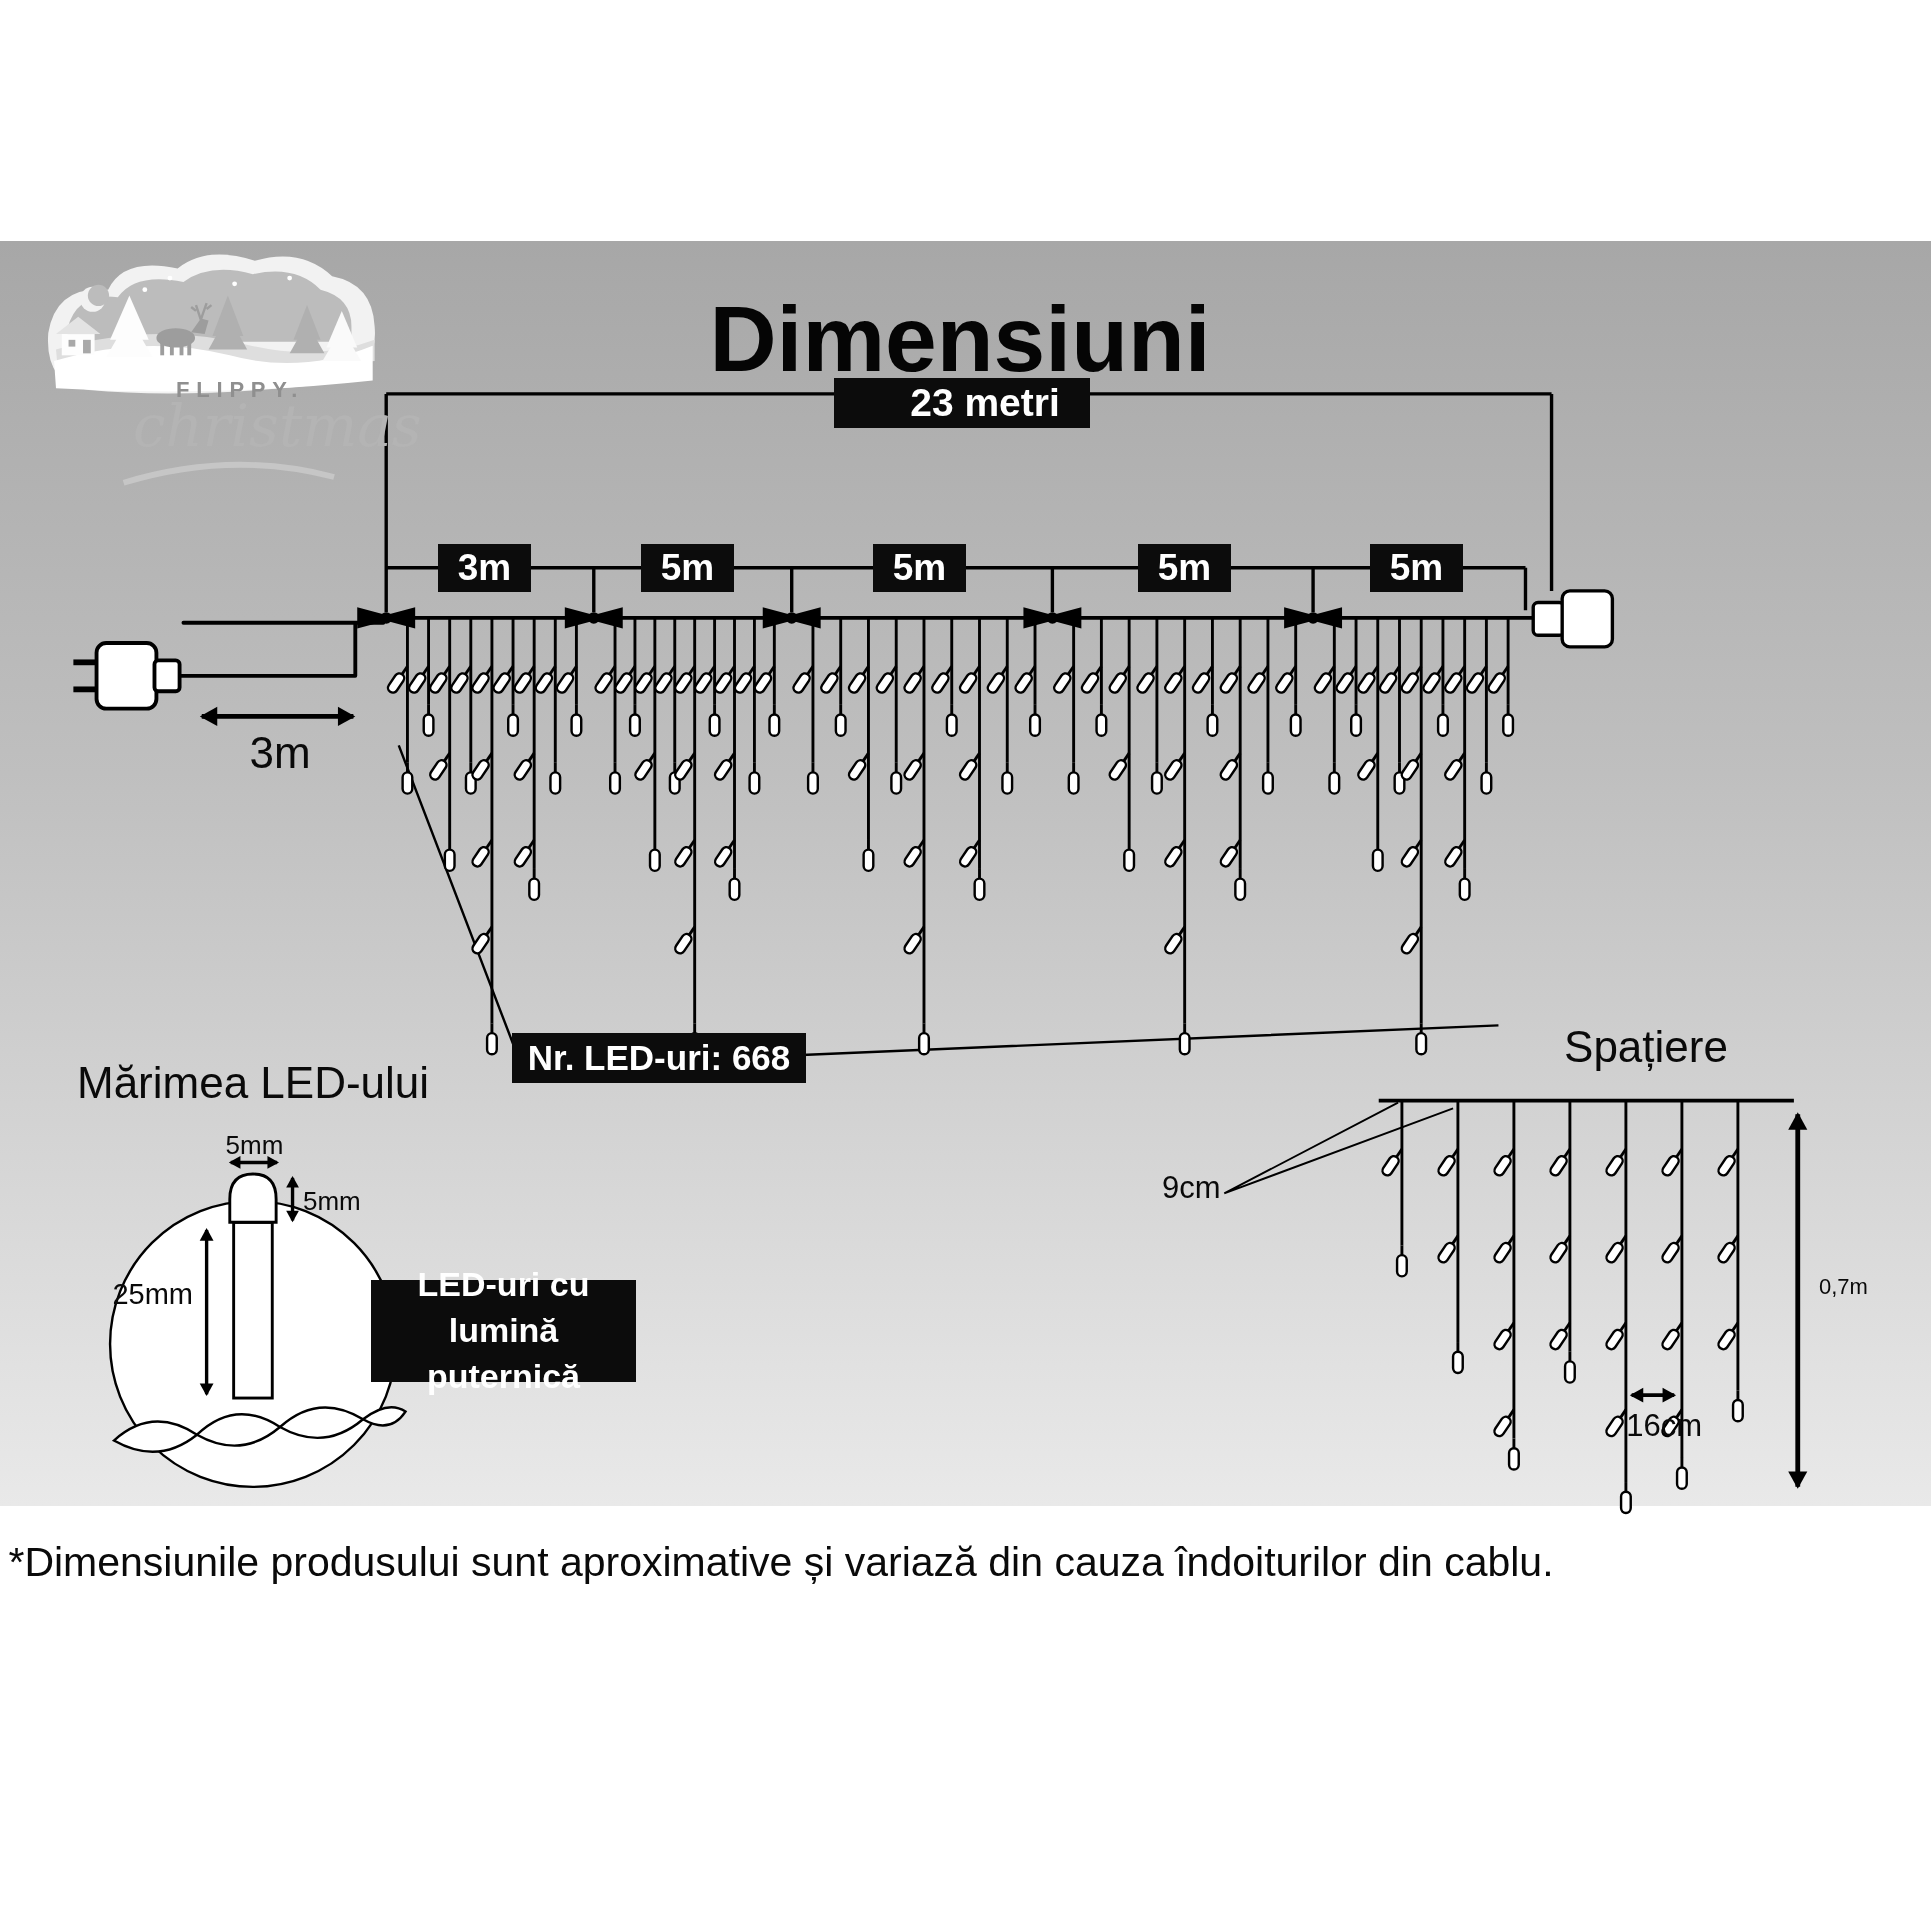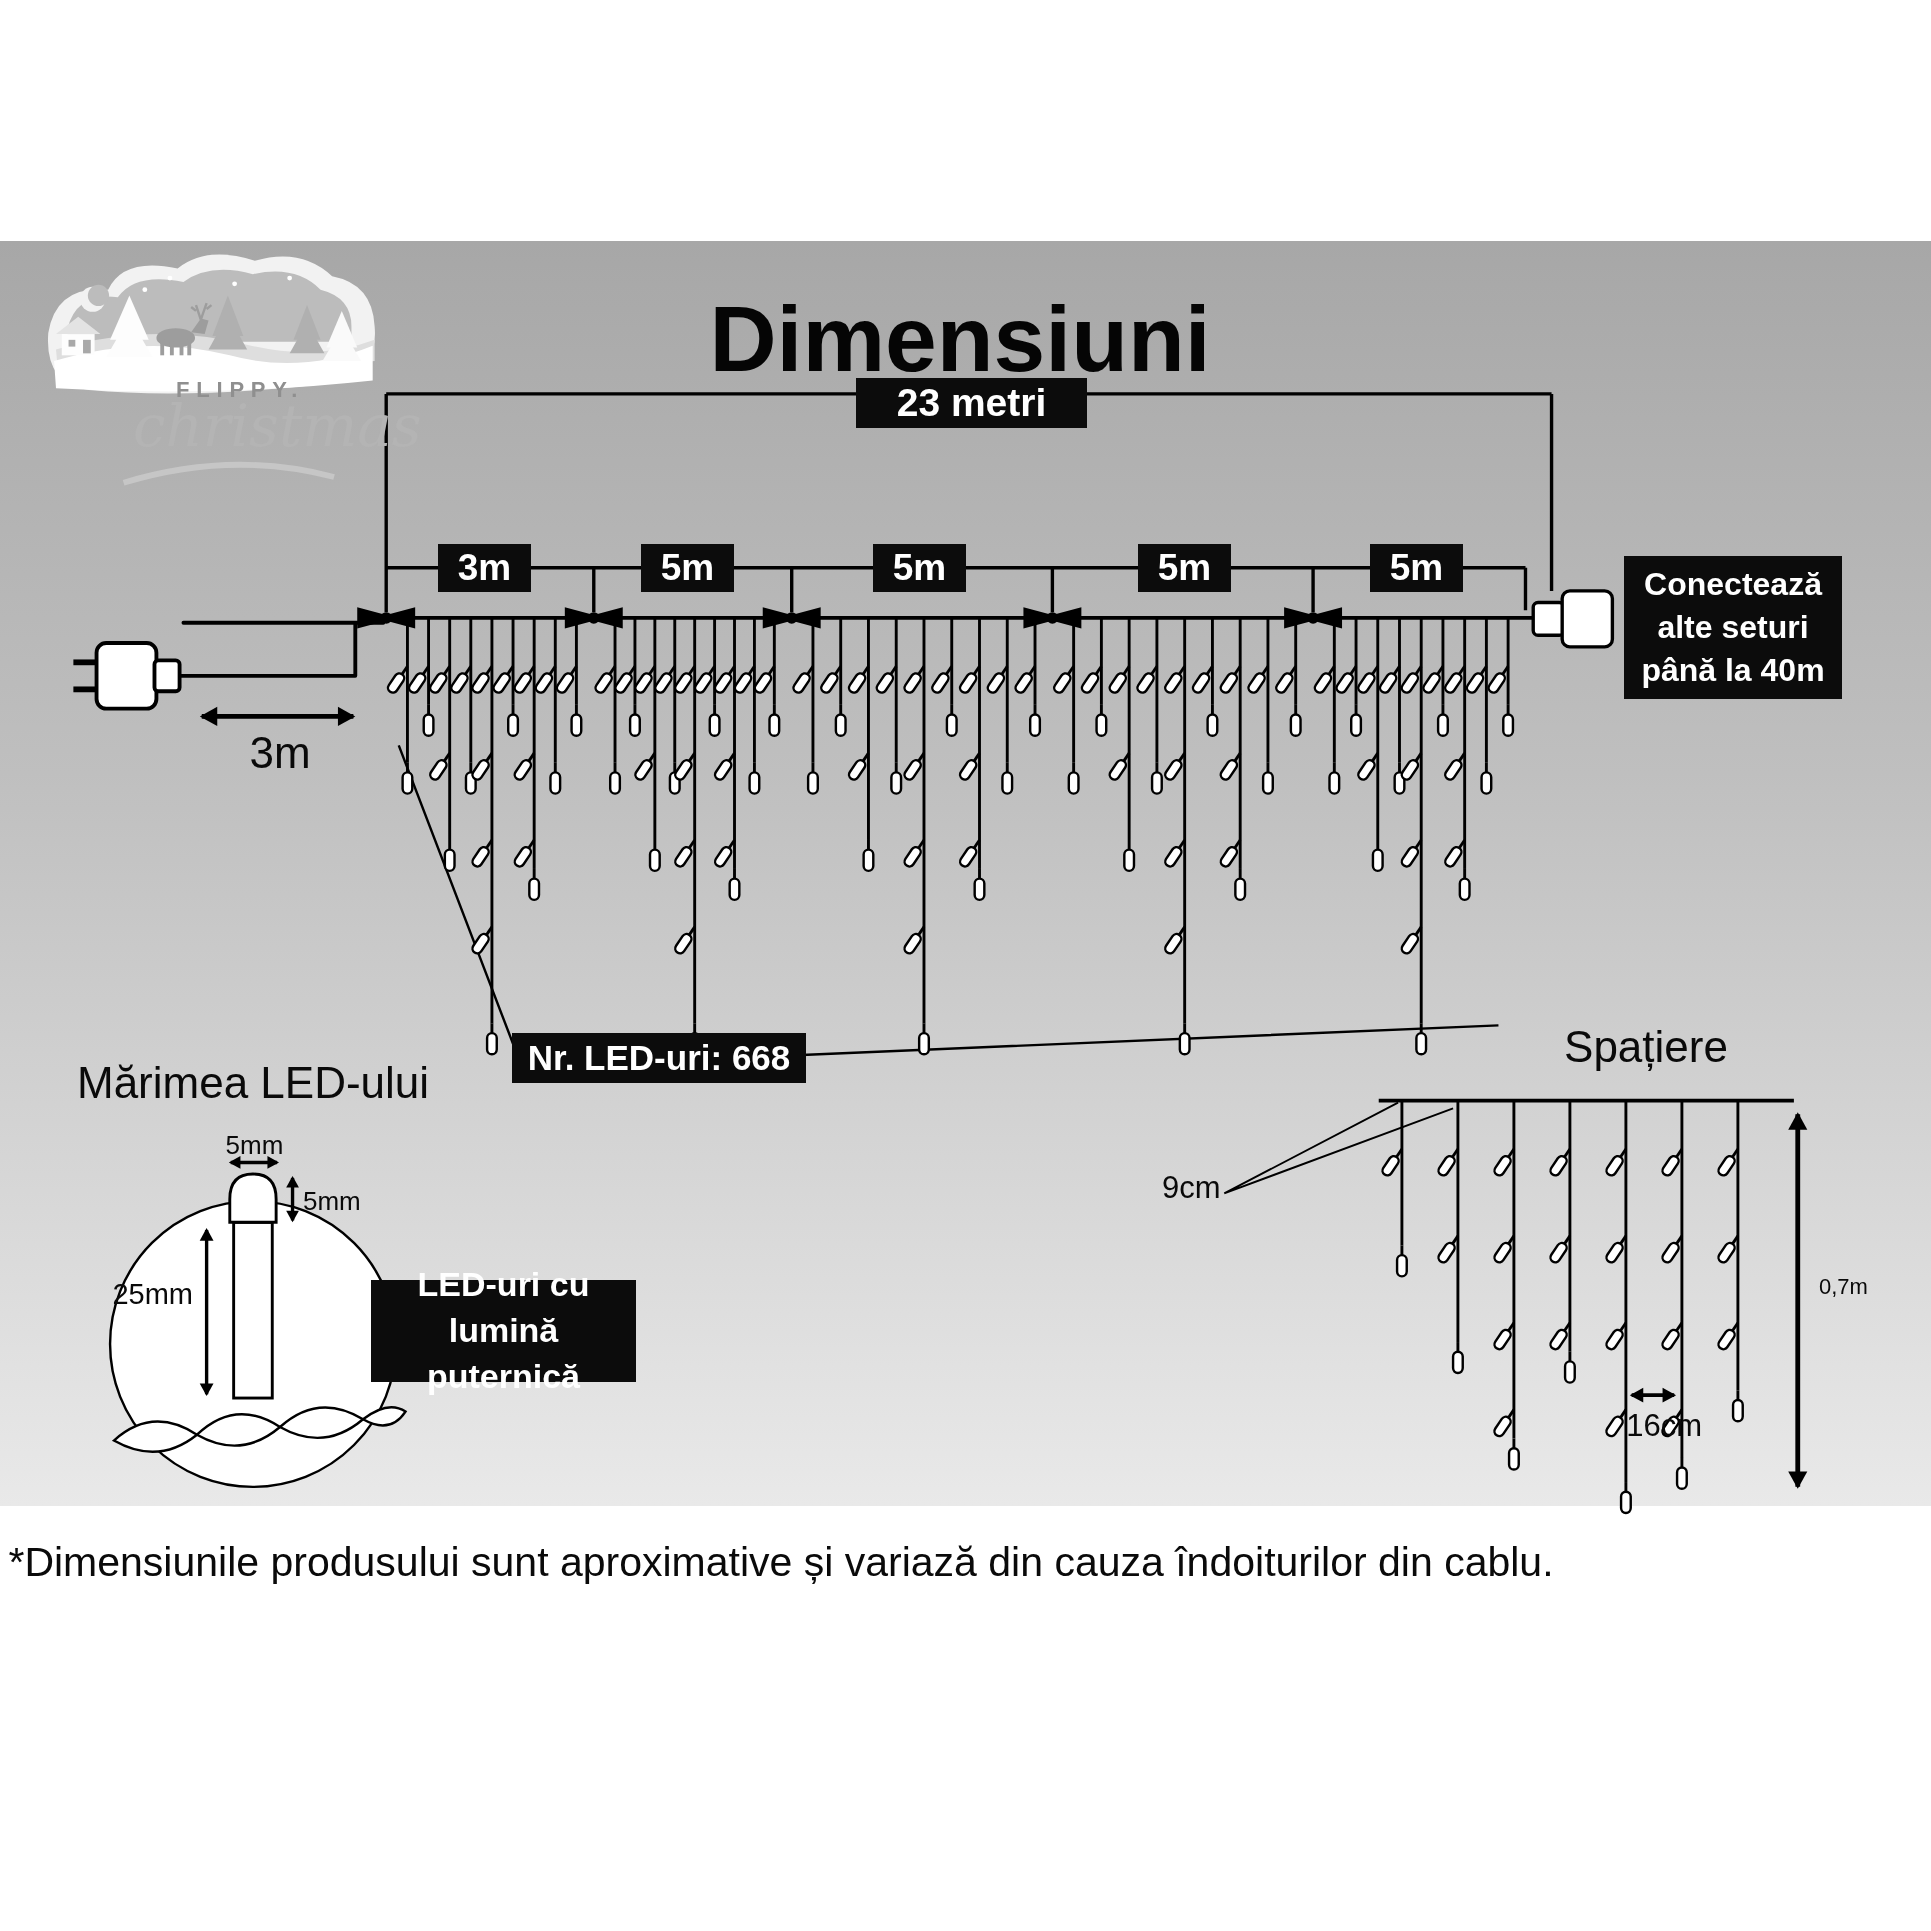--- a/index.html
+++ b/index.html
@@ -6,21 +6,21 @@
   body{width:1931px;height:1931px;font-family:"Liberation Sans","DejaVu Sans",sans-serif;}
   #stage{position:relative;width:1931px;height:1931px;overflow:hidden;background:#ffffff;}
   .band{position:absolute;left:0;top:241px;width:1931px;height:1265px;
         background:linear-gradient(180deg,#a7a7a7 0%,#bfbfbf 42%,#e9e9e9 100%);}
   svg#diagram{position:absolute;left:0;top:0;width:1931px;height:1931px;}
   .lbl{position:absolute;color:#0a0a0a;white-space:nowrap;}
   .box{position:absolute;background:#0c0c0c;color:#ffffff;font-weight:700;
        display:flex;flex-direction:column;align-items:center;justify-content:center;text-align:center;}
   .seg{top:544px;width:93px;height:48px;font-size:37px;}
   #title{left:477px;top:286px;width:966px;font-size:93px;font-weight:700;text-align:center;color:#050505;}
-  #box-23m{left:856px;top:378px;width:231px;height:50px;font-size:39px;}
+  #box-23m{left:834px;top:378px;width:210px;height:50px;font-size:39px;padding-left:46px;}
   #lead-3m{left:222px;top:728px;width:116px;font-size:44px;text-align:center;}
   #connect-box{left:1624px;top:556px;width:218px;height:143px;font-size:32px;line-height:1.35;}
   #nr-box{left:512px;top:1033px;width:294px;height:50px;font-size:35px;}
   #spatiere-title{left:1506px;top:1022px;width:280px;font-size:44px;text-align:center;}
   #gap9{left:1162px;top:1170px;width:97px;font-size:31px;text-align:left;}
   #h07{left:1819px;top:1274px;font-size:22px;}
   #gap16{left:1605px;top:1408px;width:97px;font-size:31px;text-align:right;}
   #marimea-title{left:77px;top:1058px;font-size:44px;}
   #mm5-top{left:206px;top:1130px;width:97px;font-size:26px;text-align:center;}
   #mm5-side{left:303px;top:1186px;font-size:26px;}
@@ -789,25 +789,20 @@
   <div id="box-23m" class="box">23 metri</div>
 
   <div class="box seg" style="left:438px">3m</div>
   <div class="box seg" style="left:641px">5m</div>
   <div class="box seg" style="left:873px">5m</div>
   <div class="box seg" style="left:1138px">5m</div>
   <div class="box seg" style="left:1370px">5m</div>
 
   <div id="lead-3m" class="lbl">3m</div>
 
-  <div id="connect-box" class="box">
-    <div>Conectează</div>
-    <div>alte seturi</div>
-    <div>până la 40m</div>
-  </div>
 
   <div id="nr-box" class="box">Nr. LED-uri: 668</div>
 
   <div id="spatiere-title" class="lbl">Spațiere</div>
   <div id="gap9" class="lbl">9cm</div>
   <div id="h07" class="lbl">0,7m</div>
   <div id="gap16" class="lbl">16cm</div>
 
   <div id="marimea-title" class="lbl">Mărimea LED-ului</div>
   <div id="mm5-top" class="lbl">5mm</div>

